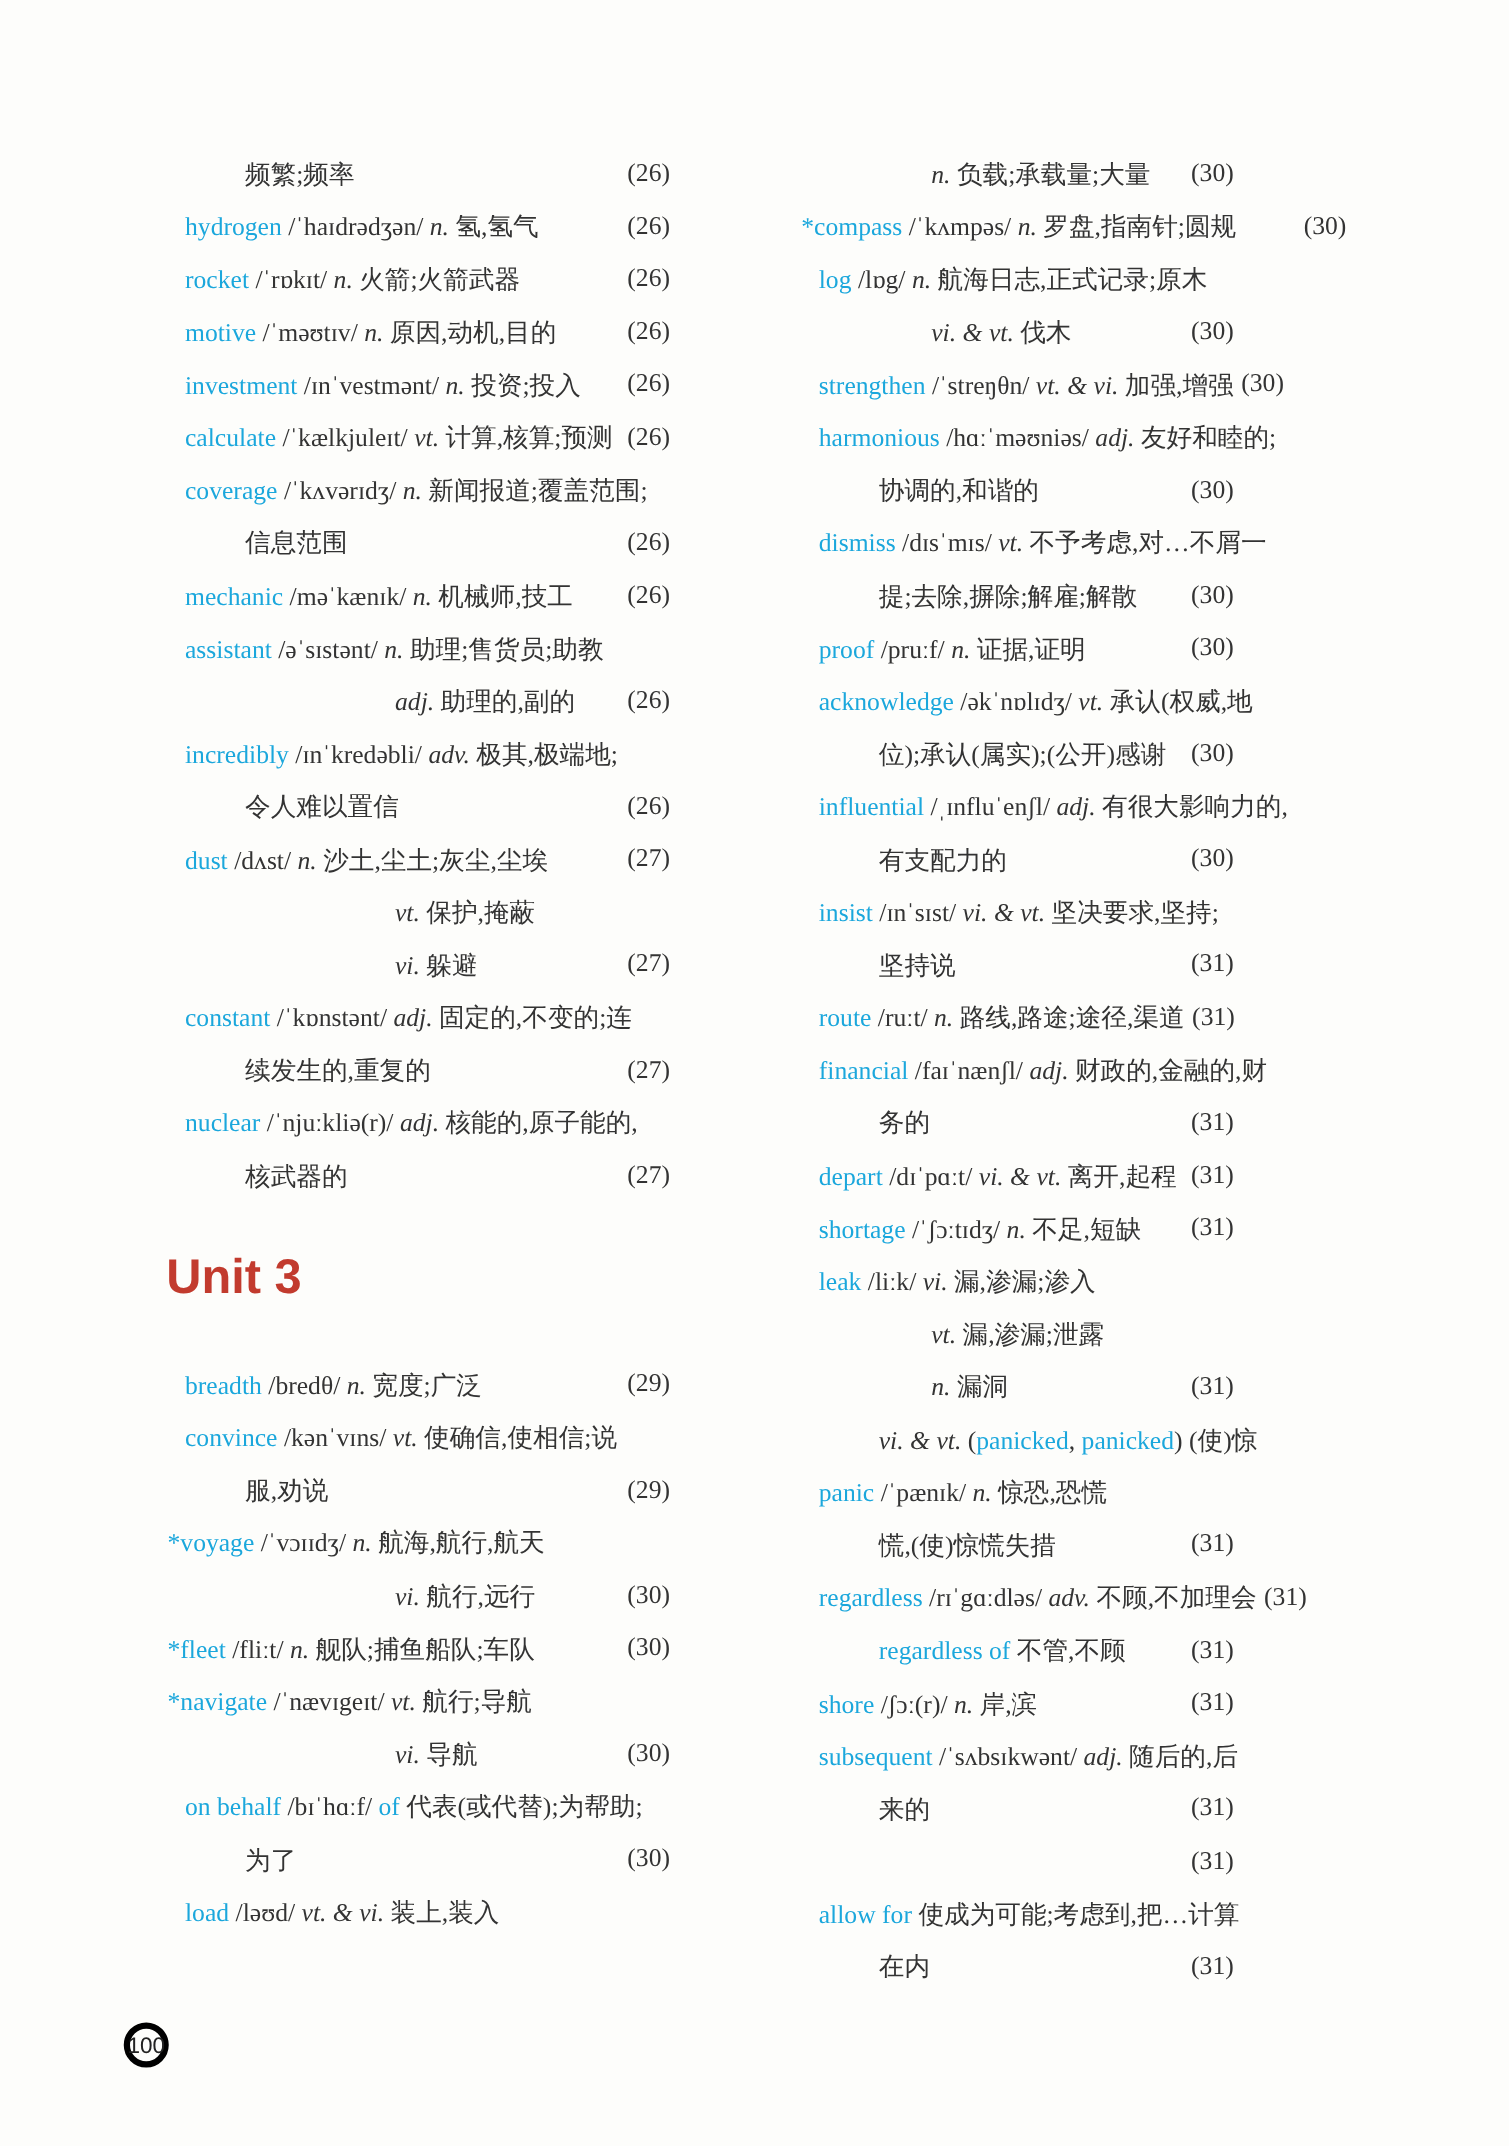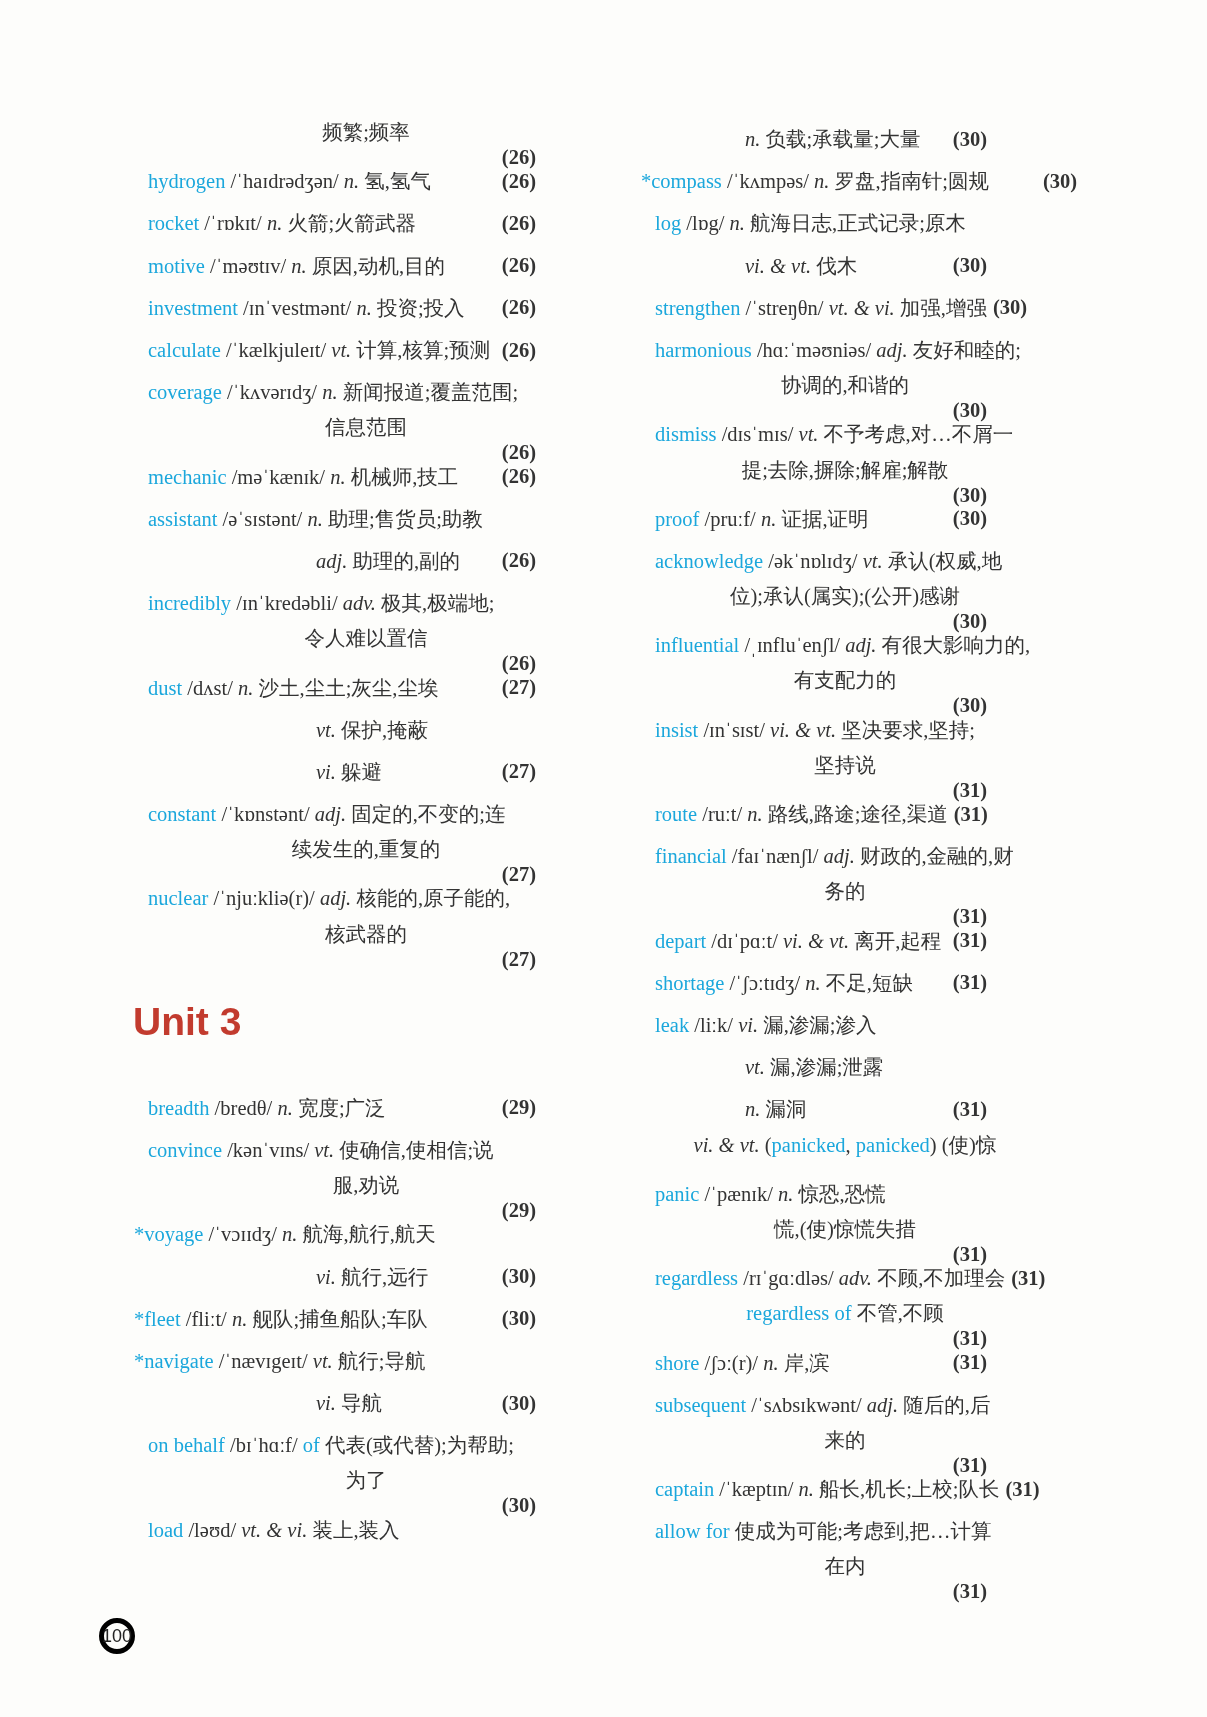--- a/index.html
+++ b/index.html
@@ -11,22 +11,22 @@
     font-size:20.5px;
   }
   .page{position:absolute;inset:0;}
   .col{position:absolute;top:118px;}
   .col-left{left:148px;width:388px;}
   .col-right{left:655px;width:332px;}
   .line{
     height:42.2px;display:flex;align-items:center;white-space:nowrap;
   }
   .txt{display:inline-block;}
-  .pgref{margin-left:auto;padding-left:6px;font-weight:bold;}
-  .ind1{padding-left:48px;flex-direction:column;}
+  .pgref{margin-left:auto;padding-left:6px;}
+  .ind1{padding-left:48px;}
   .ind2{padding-left:168px;}
   .ind3{padding-left:90px;}
   .starred{margin-left:-14px;gap:48px;}
   .seg-w{color:var(--c-blue,#1ba7dc);font-weight:normal;}
   .seg-p{color:var(--c-text,#333);}
   .seg-s{font-style:italic;}
   .seg-z{color:var(--c-text,#333);}
   .unit-heading{
     font-family:"Liberation Sans","DejaVu Sans",sans-serif;
     font-weight:bold;font-size:39px;line-height:46px;
@@ -272,21 +272,20 @@
         <span class="pgref">(31)</span>
       </div>
       <div class="line ind0">
         <span class="txt"><span class="seg-w">subsequent</span><span class="seg-p"> /ˈsʌbsɪkwənt/ </span><span class="seg-s">adj.</span><span class="seg-z"> 随后的,后</span></span>
       </div>
       <div class="line ind1">
         <span class="txt"><span class="seg-z">来的</span></span>
         <span class="pgref">(31)</span>
       </div>
       <div class="line ind0">
-        <span class="txt"><span class="seg-w">captain</span><span class="seg-p"> /ˈkæptɪn/ </span><span class="seg-s">n.</span><span class="seg-z"> 船长,机长;上校;队长</span></span>
         <span class="pgref">(31)</span>
       </div>
       <div class="line ind0">
         <span class="txt"><span class="seg-w">allow for</span><span class="seg-z"> 使成为可能;考虑到,把…计算</span></span>
       </div>
       <div class="line ind1">
         <span class="txt"><span class="seg-z">在内</span></span>
         <span class="pgref">(31)</span>
       </div>
     </div>

